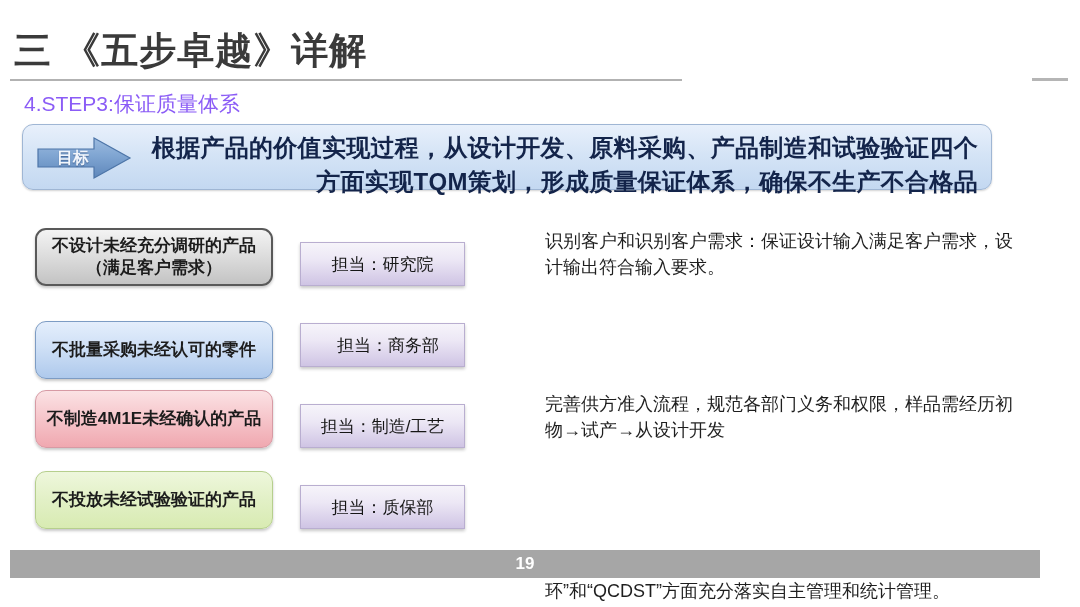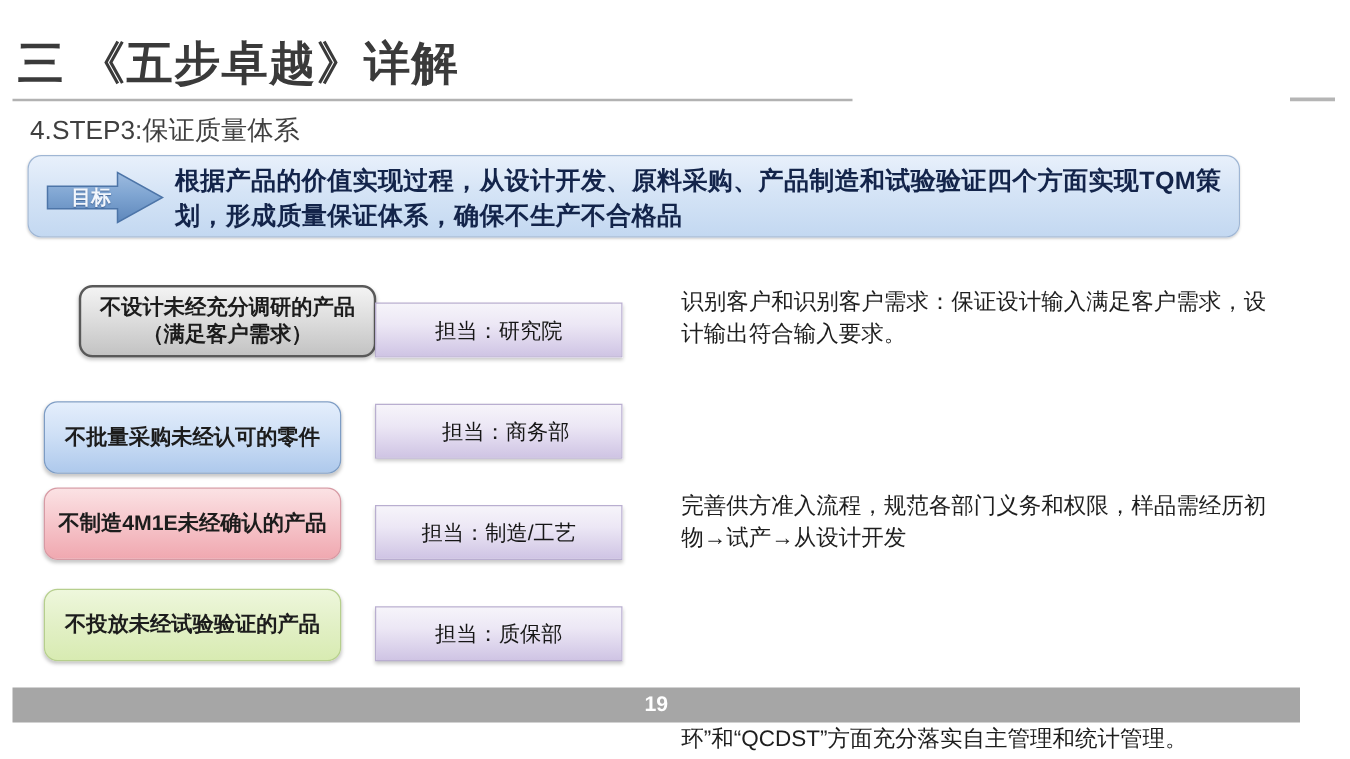--- a/index.html
+++ b/index.html
@@ -44,21 +44,21 @@
     height: 3px;
     background: #b5b5b5;
   }
 
   
   #sub-heading {
     position: absolute;
     left: 24px;
     top: 90px;
     font-size: 21px;
-    color: #404040;
+    color: #8b5cf6;
     white-space: nowrap;
   }
 
   
   #goal-banner {
     position: absolute;
     left: 22px;
     top: 124px;
     width: 970px;
     height: 66px;
@@ -85,22 +85,22 @@
     font-weight: bold;
     color: #f2f6fc;
     text-shadow: 0 1px 1px rgba(40,70,120,0.65);
     pointer-events: none;
   }
   #goal-text {
     position: absolute;
     left: 140px;
     top: 131px;
     width: 838px;
-    text-align: left;
-    font-size: 20px;
+    text-align: right;
+    font-size: 24px;
     font-weight: bold;
     color: #13244a;
     line-height: 1.42;
     letter-spacing: 0.3px;
   }
 
   
   #rows {
     position: absolute;
     left: 0;
@@ -127,40 +127,39 @@
     font-size: 17px;
     font-weight: bold;
     color: #1c1c1c;
     line-height: 1.28;
     padding: 0 8px;
     box-shadow: 0 2px 3px rgba(0,0,0,0.22);
   }
   .left-box.gray {
     border: 2px solid #595959;
     background: linear-gradient(to bottom, #f3f3f3 0%, #dcdcdc 50%, #c3c3c3 100%);
-    margin-left: 28px;
   }
   .left-box.blue {
     border: 1px solid #7d9cc4;
     background: linear-gradient(to bottom, #e4eefc 0%, #cfe0f6 45%, #aec9ec 100%);
   }
   .left-box.pink {
     border: 1px solid #d79aa4;
     background: linear-gradient(to bottom, #fbe2e4 0%, #f6c6cb 48%, #f0a8b0 100%);
   }
   .left-box.green {
     border: 1px solid #b6cf8d;
     background: linear-gradient(to bottom, #eef7dc 0%, #e2f0c6 50%, #d8ebb2 100%);
   }
 
   
   .mid-box {
     position: absolute;
     left: 300px;
-    width: 198px;
+    width: 165px;
     height: 44px;
     box-sizing: border-box;
     border: 1px solid #b9aed0;
     background: linear-gradient(to bottom, #f6f4fa 0%, #ece7f5 40%, #cfc4e4 100%);
     display: flex;
     align-items: center;
     justify-content: center;
     font-size: 17px;
     color: #161616;
     white-space: nowrap;

